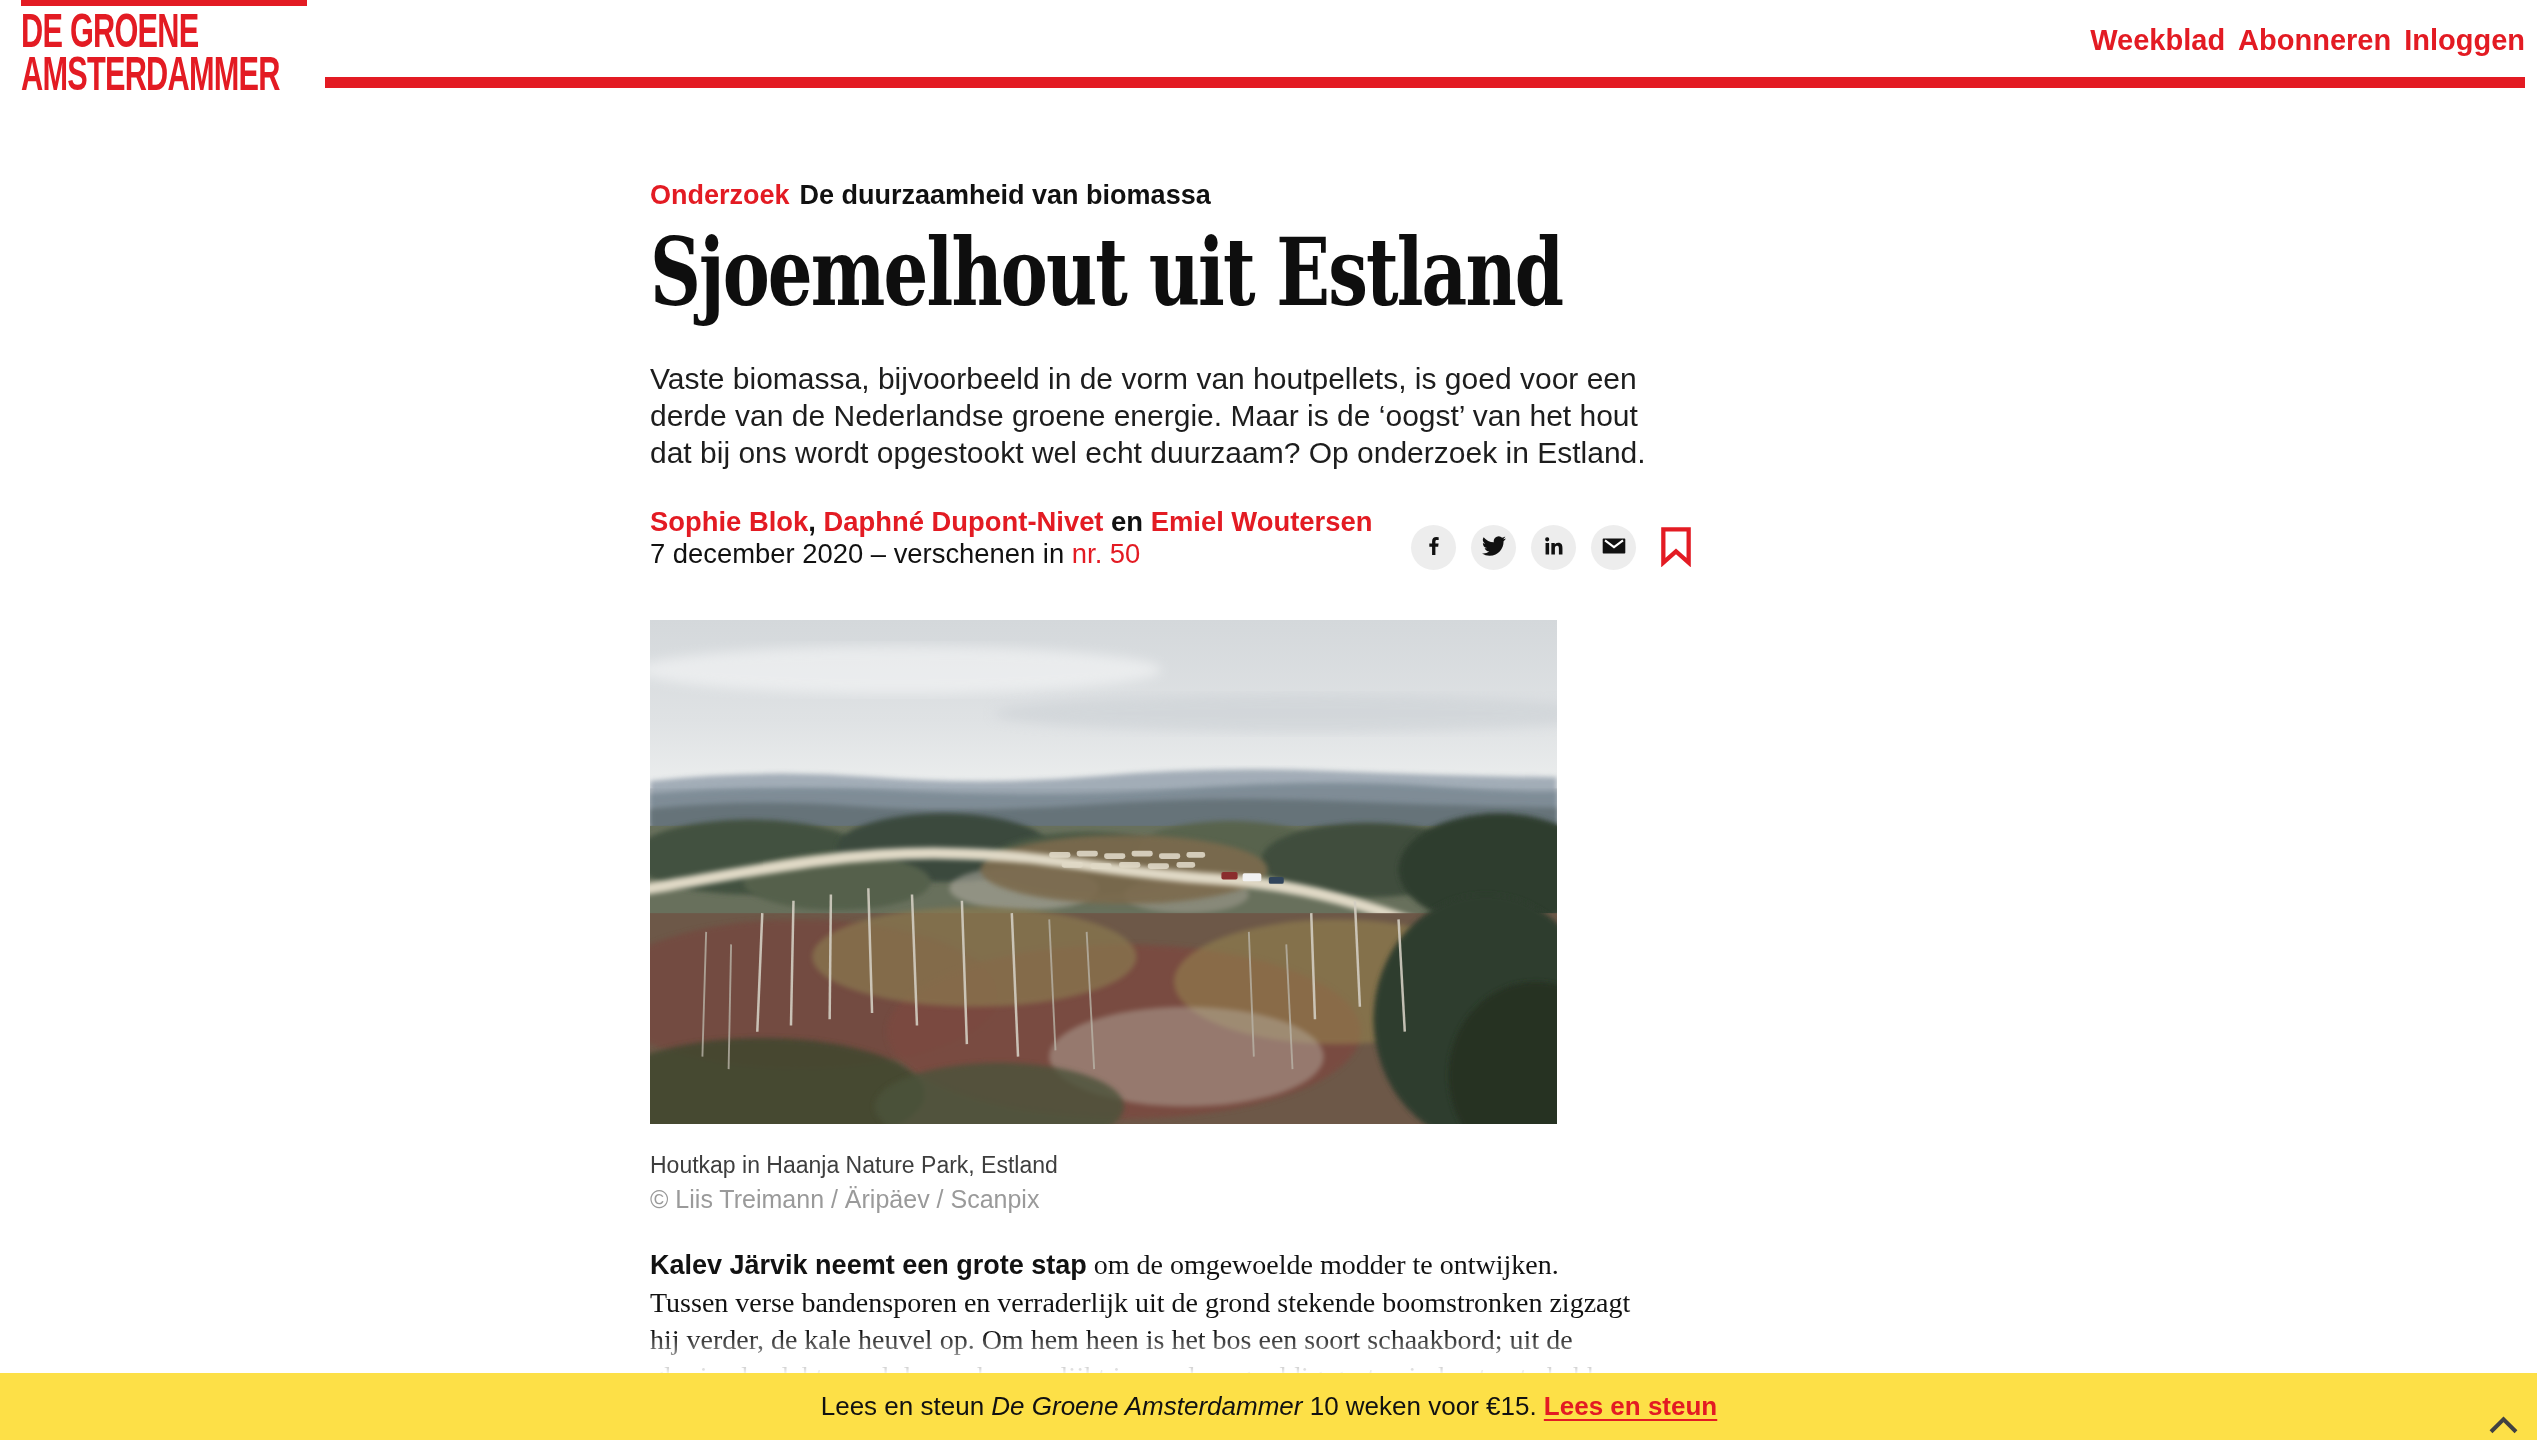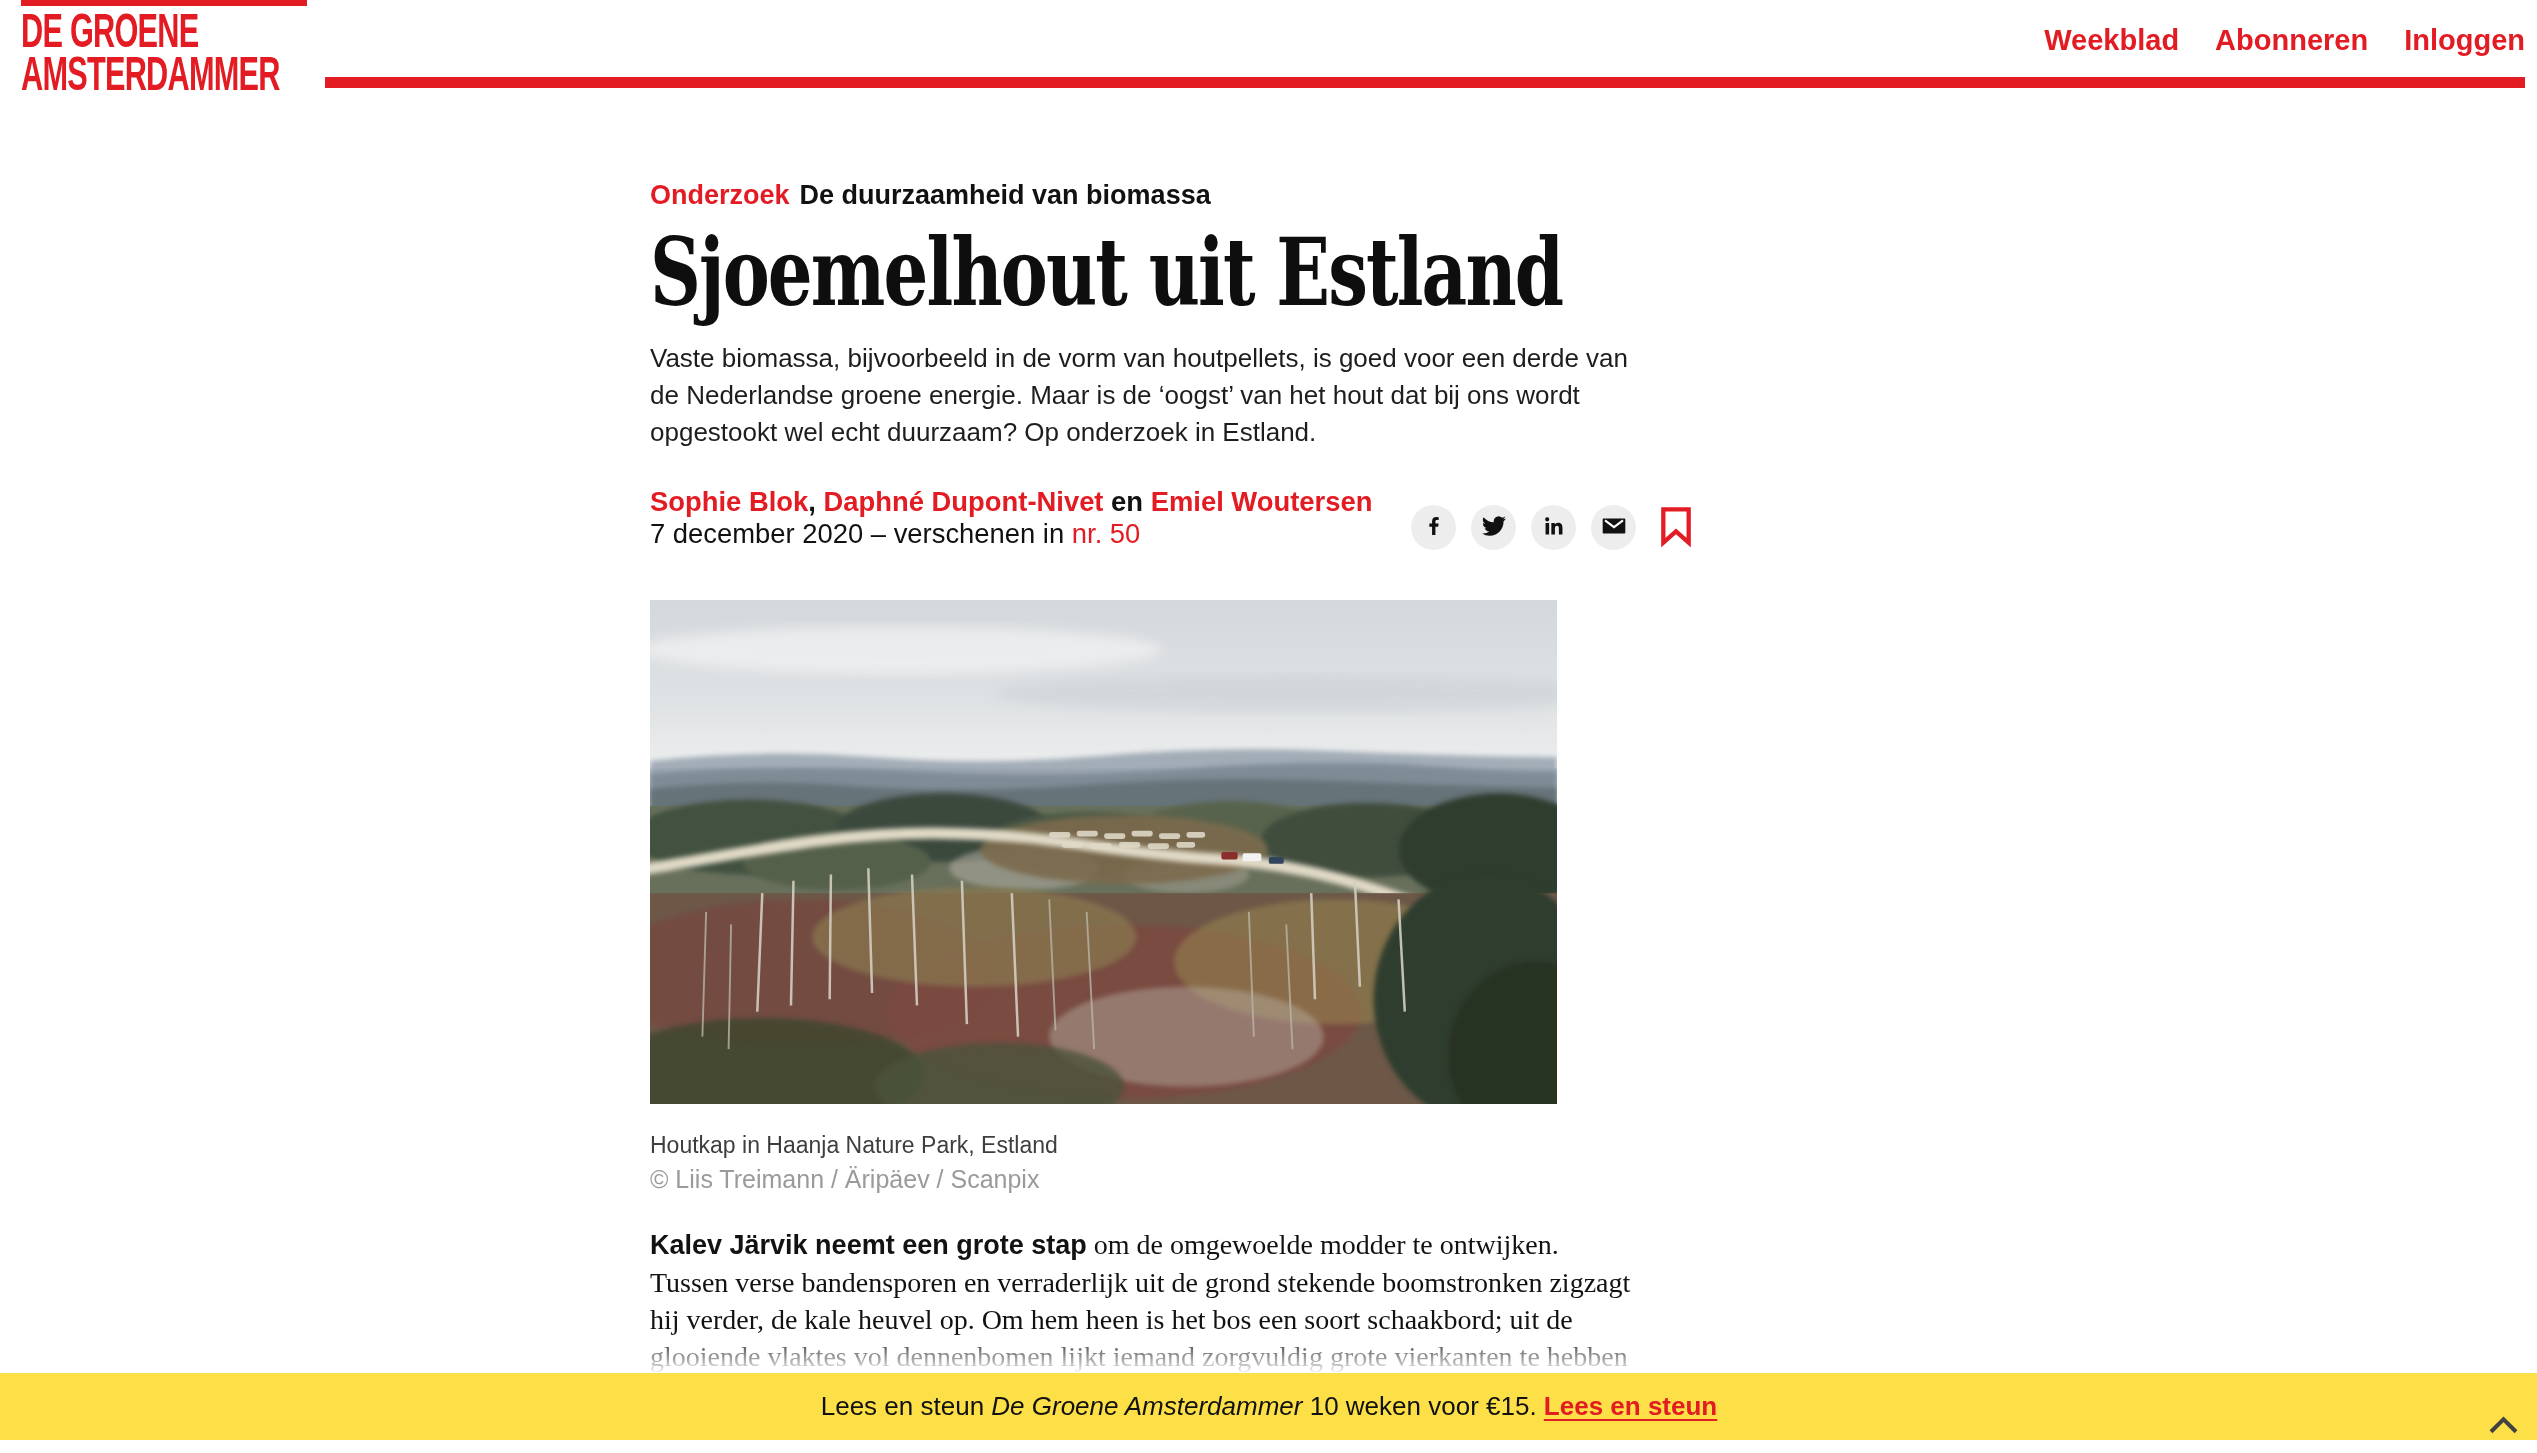--- a/index.html
+++ b/index.html
@@ -35,21 +35,21 @@
     font-weight: bold;
     line-height: 43px;
     letter-spacing: -1.2px;
     color: #e31b23;
     white-space: nowrap;
   }
   .nav {
     position: absolute;
     right: 13px; top: 24px;
     display: flex;
-    gap: 36px;
+    gap: 13px;
     font-size: 29px;
     font-weight: bold;
     color: #e31b23;
   }
   .nav span { cursor: pointer; }
   .header-rule {
     position: absolute;
     left: 325px; right: 13px; top: 77px;
     height: 10.6px;
     background: #e31b23;
@@ -73,23 +73,23 @@
     font-weight: bold;
     font-size: 94px;
     line-height: 1.0;
     letter-spacing: -2.5px;
     color: #0e0e0e;
     transform: scaleX(0.75);
     transform-origin: left top;
     white-space: nowrap;
   }
   .intro {
-    margin-top: 21px;
+    margin-top: 41px;
     width: 998px;
-    font-size: 26px;
+    font-size: 30px;
     line-height: 37px;
     color: #1d1d1d;
   }
   .byline-row {
     margin-top: 30px;
     display: flex;
     align-items: flex-end;
     width: 1042px;
   }
   .byline { font-size: 27.4px; font-weight: bold; white-space: pre-wrap; }

